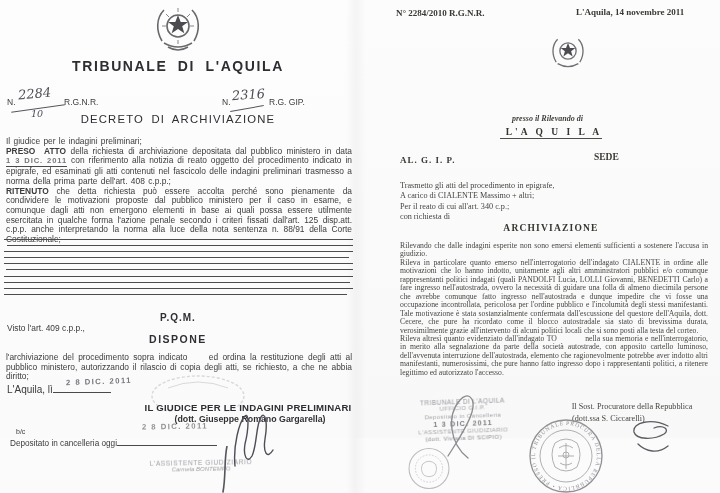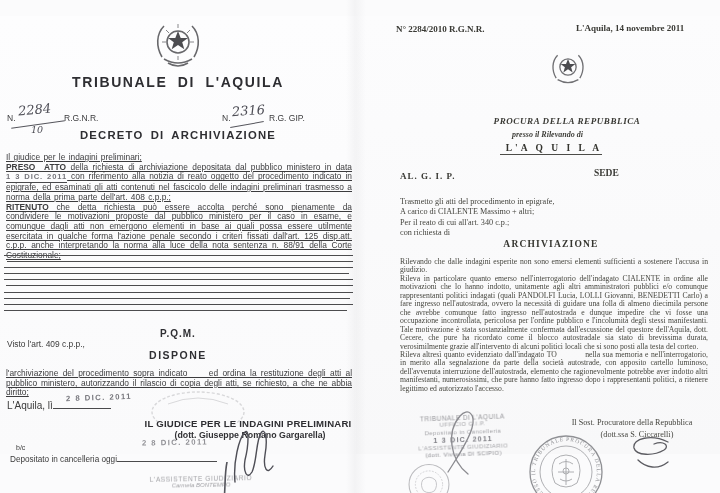--- a/index.html
+++ b/index.html
@@ -1,31 +1,31 @@
 <!DOCTYPE html>
 <html><head>
 <meta charset="utf-8">
 <style>
   * { margin:0; padding:0; box-sizing:border-box; }
   html,body { width:720px; height:493px; }
   body { position:relative; overflow:hidden; background:#fbfbfc; font-family:"Liberation Sans","DejaVu Sans",sans-serif; }
   .abs { position:absolute; }
-  .page { position:absolute; top:16px; height:438px; }
+  .page { position:absolute; top:0; height:438px; }
   #left-page { left:0; width:356px; background:linear-gradient(180deg,#fdfdfe 0%,#fafafb 100%); }
   #right-page { left:356px; width:364px; background:linear-gradient(180deg,#fcfcfd 0%,#f8f8f9 100%); }
   .crease { left:346px; top:0; width:20px; height:493px;
             background:linear-gradient(90deg,rgba(0,0,0,0) 0%,rgba(90,90,100,0.05) 45%,rgba(0,0,0,0) 100%); }
 
   
   .lp { color:#3b3b3b; }
   .lp-center { left:0; width:356px; text-align:center; }
-  .lp-body { font-size:8.4px; line-height:9.7px; text-align:justify; word-spacing:1px; color:#3c3c3e;text-decoration:underline; }
+  .lp-body { font-size:8.4px; line-height:9.7px; text-align:justify; word-spacing:1px; color:#3c3c3e; }
   .court { font-weight:bold; font-size:14px; letter-spacing:1.6px; word-spacing:5px; color:#2e2e32; }
   .office { font-weight:bold; font-size:9.3px; letter-spacing:.2px; color:#313134; }
-  .decree { font-weight:bold; font-size:11.3px; letter-spacing:1.2px; word-spacing:3px; color:#2e2e32; }
+  .decree { font-weight:normal; font-size:11.3px; letter-spacing:1.2px; word-spacing:3px; color:#2e2e32; }
   .reglabel { font-size:8.5px; color:#3c3c3e; }
   .hw { font-family:"DejaVu Serif",serif; font-style:italic; color:#4e4e56; }
   .hwslash { border-top:1.2px solid #55555c; height:0; }
   .rulebox .rl { height:0; border-top:1.1px solid #4c4c4e; margin-bottom:5.1px; }
   .pqm { font-weight:bold; font-size:10px; letter-spacing:1px; color:#2f2f33; }
   .dispone { font-weight:bold; font-size:10.5px; letter-spacing:1.5px; color:#2f2f33; }
   .inline-stamp { display:inline-block; min-width:58px; border-bottom:1px solid #4a4a4c; text-align:center; }
   .ds { color:#75757b; font-weight:bold; font-size:7.6px; letter-spacing:.9px; font-family:"Liberation Sans",sans-serif; }
   .datestamp { color:#77777d; font-weight:bold; font-size:7.8px; letter-spacing:1.4px; white-space:nowrap; }
   .blankline { display:inline-block; border-bottom:1px solid #4a4a4c; height:9px; vertical-align:baseline; }
@@ -147,21 +147,20 @@
   <svg class="abs" style="left:192px;top:34px" width="40" height="40" viewBox="0 0 52 54">
     <g fill="none" stroke="#58585c" stroke-width="1.8" opacity=".85">
       <circle cx="26" cy="23" r="11"></circle>
       <path d="M10 38 C4 28 4 15 12 7"></path>
       <path d="M42 38 C48 28 48 15 40 7"></path>
       <path d="M12 40 Q26 48 40 40"></path>
     </g>
     <polygon fill="#4c4c50" points="26,12 28.7,18.9 36,18.9 30.2,23.3 32.3,30.3 26,26 19.7,30.3 21.8,23.3 16,18.9 23.3,18.9"></polygon>
   </svg>
 
-  <div class="abs proc1" style="left:96px;top:100px;width:230px">PROCURA DELLA REPUBBLICA</div>
   <div class="abs proc2" style="left:156px;top:114px">presso il Rilevando di</div>
   <div class="abs proc3" style="left:144px;top:127px;width:102px">L'A Q U I L A</div>
 
   <div class="abs rhead" style="left:44px;top:155px;letter-spacing:1px">AL. G. I. P.</div>
   <div class="abs rhead" style="left:238px;top:152px;font-size:9.5px">SEDE</div>
 
   <div class="abs" style="left:44px;top:181px;font-size:8.2px;line-height:10.3px">
     <div>Trasmetto gli atti del procedimento in epigrafe,</div>
     <div>A carico di CIALENTE Massimo + altri;</div>
     <div>Per il reato di cui all'art. 340 c.p.;</div>
@@ -170,21 +169,21 @@
 
   <div class="abs archhead" style="left:119px;top:223px;width:152px">ARCHIVIAZIONE</div>
 
   <div class="abs rp-body" style="left:44px;top:242px;width:308px">
     <div>Rilevando che dalle indagini esperite non sono emersi elementi sufficienti a sostenere l'accusa in giudizio.</div>
     <div>Rileva in particolare quanto emerso nell'interrogatorio dell'indagato CIALENTE in ordine alle motivazioni che lo hanno indotto, unitamente agli altri amministratori pubblici e/o comunque rappresentanti politici indagati (quali PANDOLFI Lucia, LOLLI Giovanni, BENEDETTI Carlo) a fare ingresso nell'autostrada, ovvero la necessità di guidare una folla di almeno diecimila persone che avrebbe comunque fatto ingresso nell'autostrada e dunque impedire che vi fosse una occupazione incontrollata, pericolosa per l'ordine pubblico e l'incolumità degli stessi manifestanti. Tale motivazione è stata sostanzialmente confermata dall'escussione del questore dell'Aquila, dott. Cecere, che pure ha ricordato come il blocco autostradale sia stato di brevissima durata, verosimilmente grazie all'intervento di alcuni politici locali che si sono posti alla testa del corteo.</div>
     <div><span>Rileva  altresì  quanto  evidenziato  dall'indagato  TO</span><span class="redact"></span><span> nella  sua  memoria  e nell'interrogatorio, in merito alla segnalazione da parte della società autostrade, con apposito cartello luminoso, dell'avvenuta interruzione dell'autostrada, elemento che ragionevolmente potrebbe aver indotto altri manifestanti, numerosissimi, che pure hanno fatto ingresso dopo i rappresentanti politici, a ritenere legittimo ed autorizzato l'accesso.</span></div>
   </div>
 
   <div class="abs" style="left:196px;top:402px;width:160px;text-align:center;font-size:8.2px">Il Sost. Procuratore della Repubblica</div>
-  <div class="abs" style="left:216px;top:414px;width:130px;text-align:center;font-size:8.2px">(dott.ssa S. Ciccarelli)</div>
+  <div class="abs" style="left:216px;top:414px;width:130px;font-size:8.2px">(dott.ssa S. Ciccarelli)</div>
 
   <div class="abs depstamp" style="left:44px;top:398px;width:126px">
     <div style="font-size:6.6px;color:#98989c">TRIBUNALE DI L'AQUILA</div>
     <div>UFFICIO G.I.P.</div>
     <div>Depositato in Cancelleria</div>
     <div class="dsdate">1 3 DIC. 2011</div>
     <div>L'ASSISTENTE GIUDIZIARIO</div>
     <div style="color:#8e8e93">(dott. Viviana DI SCIPIO)</div>
   </div>
 

